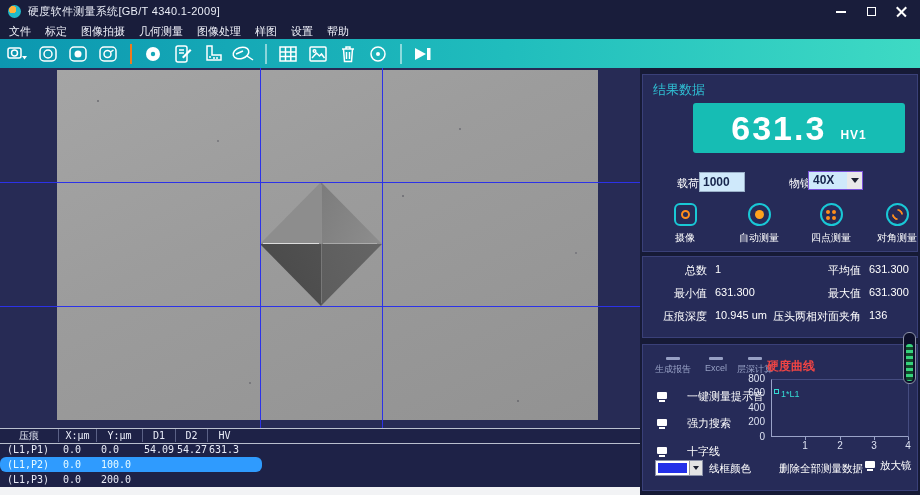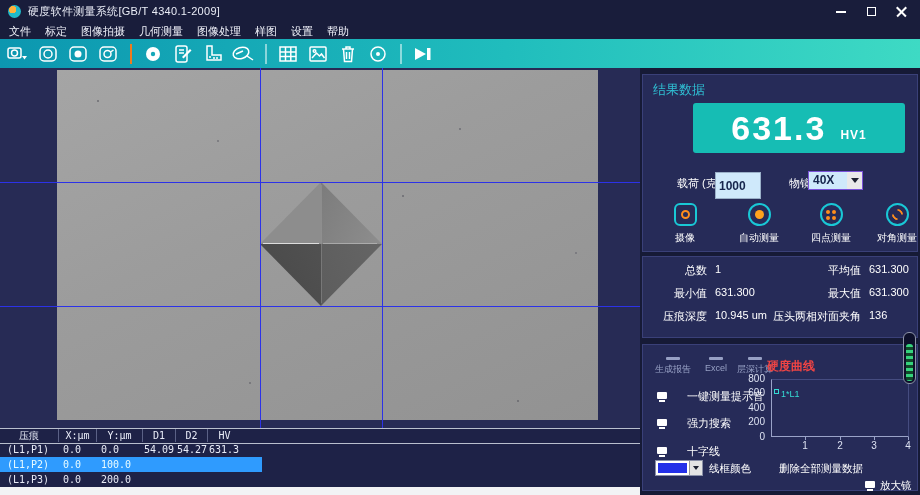--- a/index.html
+++ b/index.html
@@ -58,41 +58,41 @@
   .table-area { position:absolute; left:0; top:428px; width:676px; height:59px;
     background:#1e2247; border-top:1px solid #b9bfce; color:#e8ebf7;
     font-family:"DejaVu Sans Mono","Liberation Mono",monospace; }
   .t-header { display:grid; grid-template-columns:58px 38px 46px 33px 32px 34px; width:262px;
     height:13px; line-height:13px; font-size:10px; }
   .t-hcell { text-align:center; }
   .t-hcell + .t-hcell { border-left:1px solid #5b6186; }
   .t-hline { position:absolute; left:0; top:14px; width:640px; height:1px; background:#b9bfce; }
   .t-row { display:grid; grid-template-columns:58px 38px 46px 33px 32px 34px; width:262px;
     height:15px; line-height:15px; font-size:10px; }
-  .t-row.selected { background:#2f9bfe; color:#e8fbff; }
+  .t-row.selected { background:#2f9bfe; color:#e8fbff;border-radius:6px; }
   .t-c0 { padding-left:7px; } .t-c1,.t-c2 { padding-left:5px; } .t-c3,.t-c4,.t-c5 { padding-left:2px; }
   .t-scroll { position:absolute; right:1px; top:15px; bottom:1px; width:12px; border-left:1px solid #596090; }
   .t-up { margin:5px 1px 2px 2px; width:8px; height:9px; border:1px solid #9aa0bf; display:flex; align-items:center; justify-content:center; }
   .t-up:before { content:""; width:0; height:0; border-left:3px solid transparent; border-right:3px solid transparent; border-bottom:4px solid #c8cde6; }
   .t-thumb { margin:4px 1px 0 2px; width:8px; height:13px; border:1px solid #9aa0bf;
     background:repeating-linear-gradient(180deg, transparent 0 2px, #9aa0bf 2px 3px); background-clip:content-box; padding:2px 1px; }
   .bottom-strip { position:absolute; left:0; top:487px; width:640px; height:8px; background:#f2f3f5; }
   
   .right-panel { position:absolute; left:640px; top:68px; width:280px; height:427px; background:#161a36; }
   .sec { position:absolute; left:2px; width:276px; background:#262b58; border:1px solid #3a4078; }
   .sec1 { top:6px; height:178px; }
   .sec2 { top:188px; height:82px; }
   .sec3 { top:276px; height:147px; }
   .sec-header { color:#2fc0d4; font-size:13px; padding:6px 0 0 10px; }
   .result-box { position:absolute; left:50px; top:28px; width:212px; height:50px; background:#16bdb4;
     border-radius:3px; display:flex; align-items:center; justify-content:center; }
   .result-value { font-size:34px; font-weight:bold; color:#fff; letter-spacing:2px; }
   .result-unit { font-size:12px; font-weight:bold; color:#fff; margin-left:14px; margin-top:14px; letter-spacing:1px; }
   .ctl-label { position:absolute; font-size:11px; color:#fff; }
-  .load-input { position:absolute; left:72px; top:97px; width:46px; height:27px; background:#cfe9fb;
+  .load-input { position:absolute; left:56px; top:97px; width:46px; height:20px; background:#cfe9fb;
     border:1px solid #9ab0c8; font-size:12px; font-weight:bold; color:#16254c; padding:0 3px;
     font-family:"Liberation Sans",sans-serif; }
   .combo { position:absolute; left:165px; top:96px; width:55px; height:19px; border:1px solid #7a52d8;
     display:flex; background:#cfe9fb; }
   .combo-value { flex:1; font-size:12px; font-weight:bold; color:#16254c; padding-left:4px; line-height:17px; }
   .combo-btn { width:15px; background:#e9e9e9; display:flex; align-items:center; justify-content:center; }
   .combo-btn:before { content:""; width:0; height:0; border-left:4px solid transparent; border-right:4px solid transparent; border-top:5px solid #1c2030; }
   .mbtn { position:absolute; top:128px; width:64px; display:flex; flex-direction:column; align-items:center; }
   .mbtn-label { margin-top:5px; font-size:10px; color:#fff; white-space:nowrap; }
   .ic-cam { width:23px; height:23px; border:2px solid #19c8d6; border-radius:6px; display:flex; align-items:center; justify-content:center; }
@@ -121,21 +121,21 @@
   .toggle { position:absolute; left:14px; display:flex; align-items:center; gap:20px; color:#fff; font-size:11px; }
   .mon { width:10px; height:10px; position:relative; flex:none; }
   .mon:before { content:""; position:absolute; left:0; top:0; width:10px; height:7px; background:#fff; border-radius:1px; }
   .mon:after { content:""; position:absolute; left:2px; bottom:0; width:6px; height:2px; background:#fff; }
   .color-combo { position:absolute; left:12px; top:115px; width:48px; height:16px; background:#fff; border:1px solid #8a90a8; display:flex; }
   .swatch { flex:1; margin:2px; background:#2430e8; }
   .cc-btn { width:13px; background:#e4e4e4; border-left:1px solid #999; display:flex; align-items:center; justify-content:center; }
   .cc-btn:before { content:""; width:0; height:0; border-left:3.5px solid transparent; border-right:3.5px solid transparent; border-top:4.5px solid #1c2030; }
   .lc-label { position:absolute; left:66px; top:117px; font-size:10.5px; color:#fff; }
   .del-btn { position:absolute; left:136px; top:117px; font-size:10.5px; color:#fff; white-space:nowrap; }
-  .mag { position:absolute; left:222px; top:114px; display:flex; align-items:center; gap:5px; color:#fff; font-size:10.5px;margin-top:20px; }
+  .mag { position:absolute; left:222px; top:114px; display:flex; align-items:center; gap:5px; color:#fff; font-size:10.5px; }
   
   .level-indicator { position:absolute; left:903px; top:332px; width:13px; height:52px;
     border:1px solid #8d93a8; border-radius:6px; background:#0d102a; overflow:hidden; }
   .stripes { position:absolute; left:2px; right:2px; bottom:2px; height:37px; border-radius:3px;
     background:repeating-linear-gradient(180deg,#35d27d 0 3px,#12482a 3px 6px); }
 </style>
 </head>
 <body>
 
 <div class="window">

